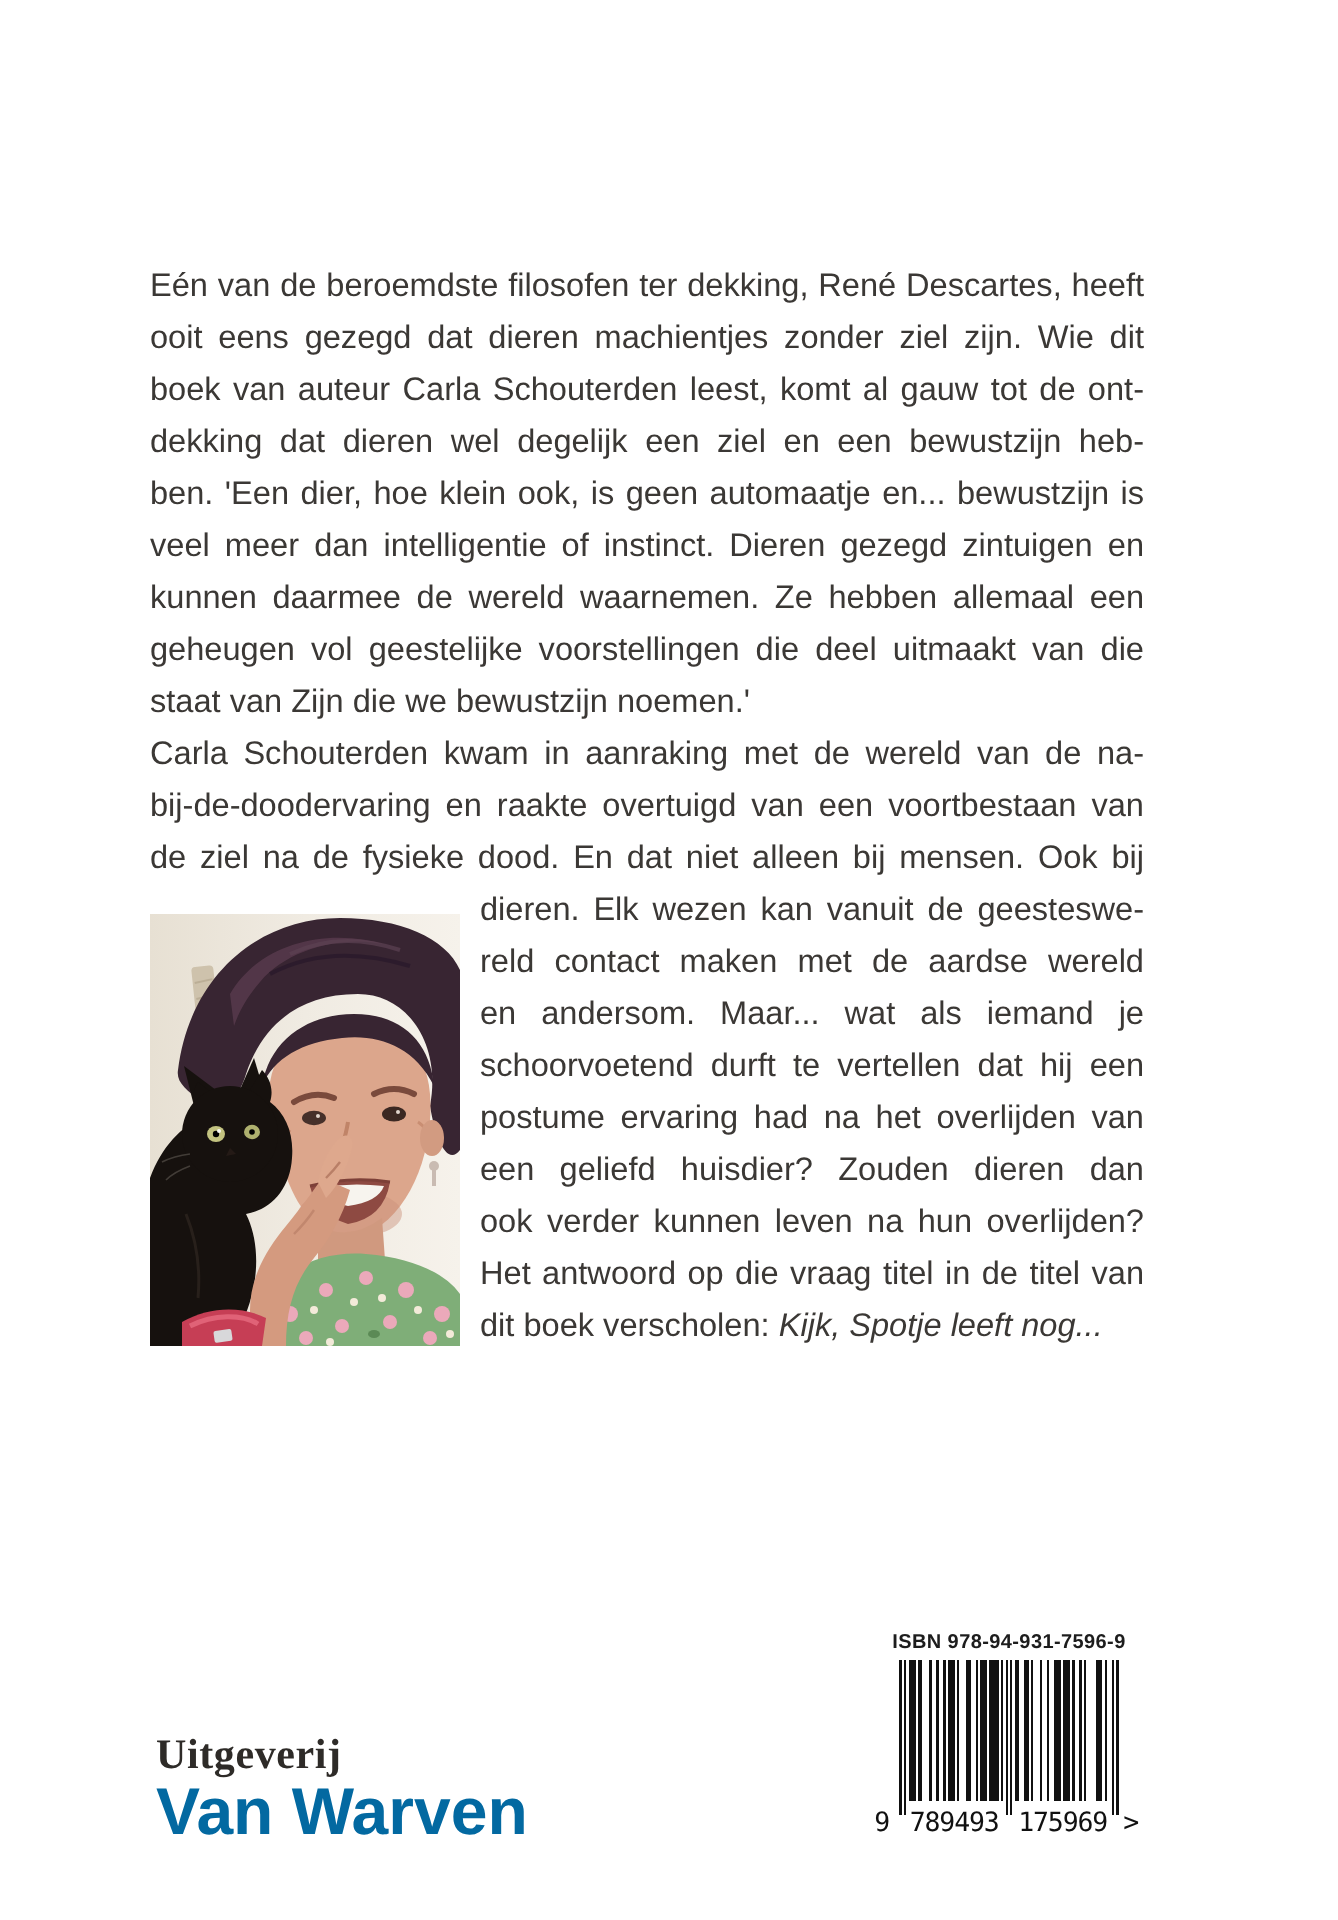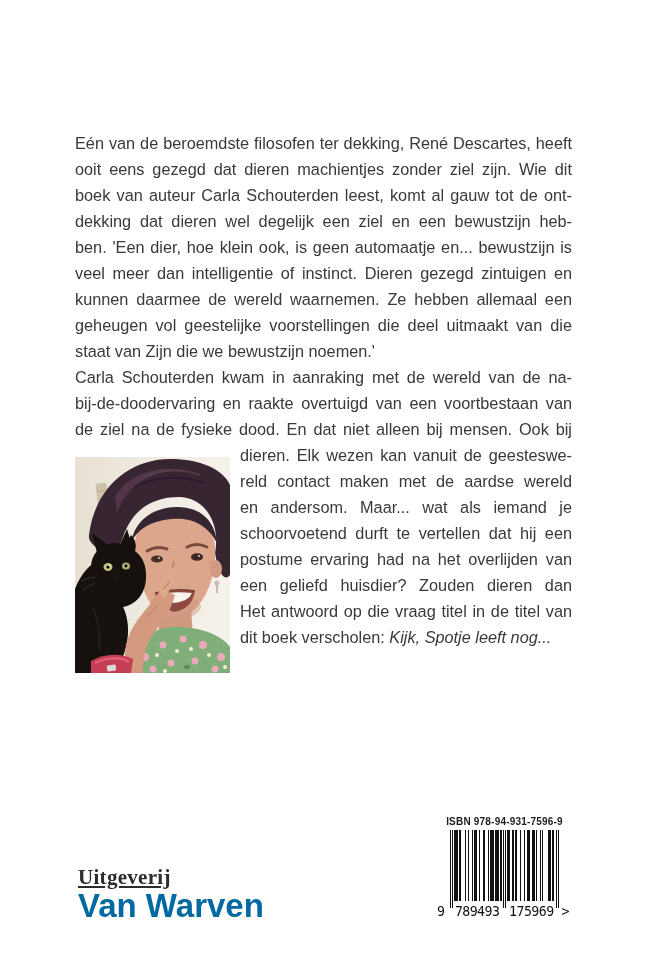--- a/index.html
+++ b/index.html
@@ -42,21 +42,20 @@
     position:absolute;
     left:78px; top:866px;
   }
   .pub1{
     font-family:"Liberation Serif", serif;
     font-weight:600;
     font-size:21px;
     line-height:22px;
     letter-spacing:0.3px;
     color:#2E2B28;
-    text-decoration:underline;
   }
   .pub2{
     font-weight:bold;
     font-size:33px;
     line-height:34px;
     margin-top:1px;
     color:#0369a1;
   }
   .isbn-label{
     position:absolute;
@@ -201,20 +200,21 @@
         </svg>
 
         <div class="wrap-lines">
           <div>
               <div class="tl">dieren. Elk wezen kan vanuit de geesteswe-</div>
               <div class="tl">reld contact maken met de aardse wereld</div>
               <div class="tl">en andersom. Maar... wat als iemand je</div>
               <div class="tl">schoorvoetend durft te vertellen dat hij een</div>
               <div class="tl">postume ervaring had na het overlijden van</div>
               <div class="tl">een geliefd huisdier? Zouden dieren dan</div>
+              <div class="tl">ook verder kunnen leven na hun overlijden?</div>
               <div class="tl">Het antwoord op die vraag titel in de titel van</div>
             </div>
           <div class="last-line">
             <span>dit boek verscholen: </span><span class="it">Kijk, Spotje leeft nog...</span>
           </div>
         </div>
       </div>
     </div>
   </div>
 

